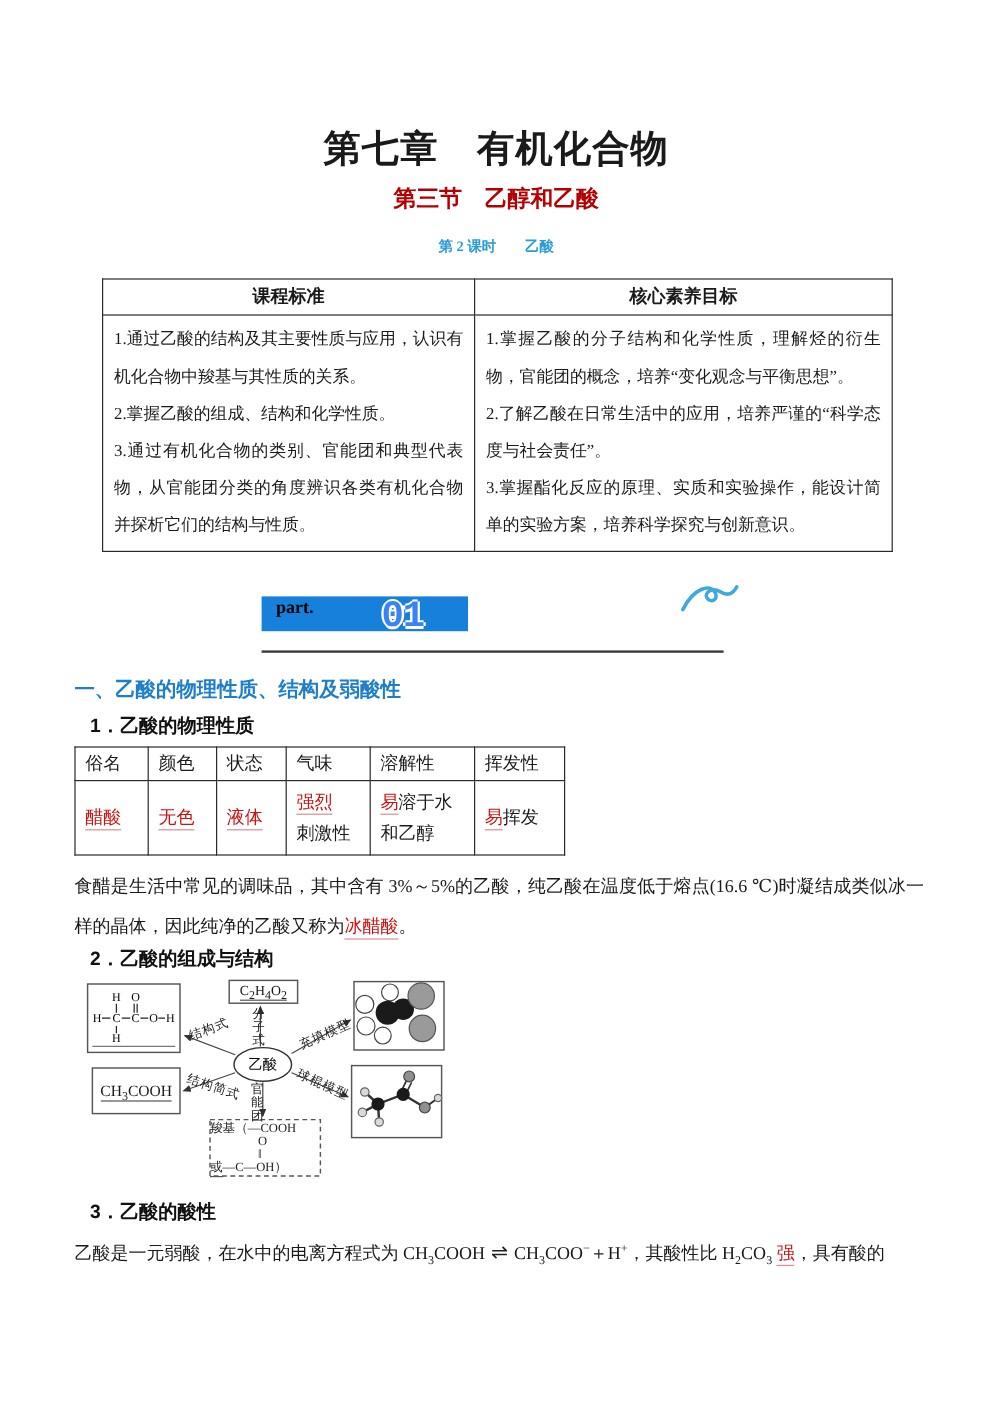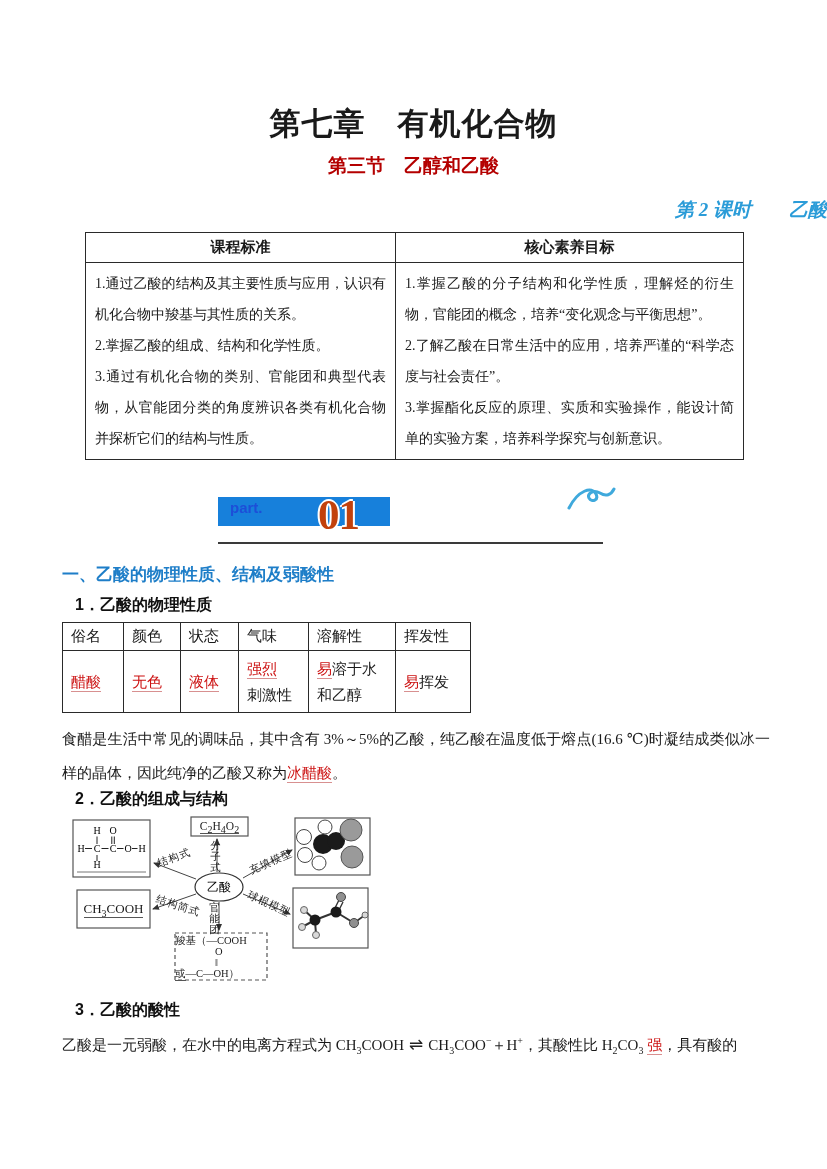--- a/index.html
+++ b/index.html
@@ -2,38 +2,38 @@
 <html><head>
 <meta charset="utf-8">
 <style>
   * { margin:0; padding:0; box-sizing:border-box; }
   body { background:#e8e8e8; font-family:"Liberation Serif","DejaVu Serif",serif; }
   .page { position:relative; width:827px; height:1169px; margin:0 auto; background:#ffffff; color:#1a1a1a; overflow:hidden; }
   .abs { position:absolute; }
 
   .chapter-title { top:103px; left:0; width:100%; text-align:center; font-size:31px; font-weight:bold; letter-spacing:1px; }
   .section-title { top:153px; left:0; width:100%; text-align:center; font-size:19px; font-weight:bold; color:#b40000; }
-  .lesson-title  { top:197px; left:0; width:100%; text-align:right; font-size:19px; font-weight:bold; color:#2b9cd8;font-style:italic; }
+  .lesson-title  { top:197px; left:0; width:100%; text-align:center; font-size:12px; font-weight:bold; color:#2b9cd8; }
 
   table { border-collapse:collapse; }
   td, th { border:1.5px solid #2a2a2a; }
 
   .obj-table { left:85px; top:232px; width:658px; table-layout:fixed; }
   .obj-table th { height:30px; font-size:15px; font-weight:bold; text-align:center;
                   font-family:"Liberation Sans","DejaVu Sans",sans-serif; }
   .obj-table td { vertical-align:top; padding:5px 9px; }
   .obj-table p  { font-size:14px; line-height:31px; text-align:justify; }
   .col-std { width:310px; } .col-core { width:348px; }
 
   .banner { left:218px; top:489px; width:392px; height:60px; }
   .banner-rect { left:0; top:8px; width:172px; height:29px; background:#1780db; }
-  .banner-part { left:12px; top:10px; color:#1d4ed8; font-size:15px; font-weight:bold;
-                 font-family:Liberation Sans, sans-serif; }
-  .banner-num  { left:100px; top:4px; font-size:43px; line-height:44px; font-weight:bold; color:#c2410c;
-                 font-family:Liberation Serif, serif; letter-spacing:-1px;
+  .banner-part { left:12px; top:10px; color:#000000; font-size:15px; font-weight:bold;
+                 font-family:Liberation Serif, serif; }
+  .banner-num  { left:100px; top:4px; font-size:31px; line-height:44px; font-weight:bold; color:#3b82f6;
+                 font-family:Liberation Mono, monospace; letter-spacing:-1px;
                  text-shadow:-2px 0 0 #fff, 2px 0 0 #fff, 0 -2px 0 #fff, 0 2px 0 #fff; }
   .banner-line { left:0; top:53px; width:385px; height:2px; background:#3a3a3a; }
   .banner-text { left:174px; top:14px; white-space:nowrap; font-family:"Liberation Sans","DejaVu Sans",sans-serif; }
   .banner-text .big   { font-size:23px; font-weight:bold; color:#f7941d; }
   .banner-text .small { font-size:13.5px; font-weight:bold; color:#fbb042; }
   .banner-swoosh { left:348px; top:-5px; }
 
   .h-blue  { left:62px; top:563px; font-size:17px; font-weight:bold; color:#1e7ec8;
              font-family:"Liberation Sans","DejaVu Sans",sans-serif; }
   .h-sub   { font-size:16px; font-weight:bold; color:#111;
@@ -207,21 +207,21 @@
         <circle cx="254" cy="122" r="3.5" fill="#d9d9d9" stroke="#666"></circle>
         <circle cx="303" cy="102" r="3" fill="#d9d9d9" stroke="#666"></circle>
       </g>
     </svg>
 
     
     <div class="dlabel" style="left:95px; top:38px; transform:rotate(-20deg);">结构式</div>
     <div class="dlabel-v" style="left:147px; top:27px;">分子式</div>
     <div class="dlabel" style="left:186px; top:42px; transform:rotate(-24deg);">充填模型</div>
     <div class="dlabel" style="left:93px; top:86px; transform:rotate(18deg);">结构简式</div>
-    <div class="dlabel-v" style="left:146px; top:90px;font-family:Liberation Mono, monospace;">官能团</div>
+    <div class="dlabel-v" style="left:146px; top:90px;">官能团</div>
     <div class="dlabel" style="left:184px; top:84px; transform:rotate(24deg);">球棍模型</div>
 
     
     <div class="dformula" style="left:129px; top:4px; width:57px; line-height:19px; font-size:11.5px;">
       <span class="ublack"><span>C</span><sub>2</sub><span>H</span><sub>4</sub><span>O</span><sub>2</sub></span>
     </div>
     <div class="dformula" style="left:15px; top:77px; width:73px; line-height:38px; font-size:13px;">
       <span class="ublack"><span>CH</span><sub>3</sub><span>COOH</span></span>
     </div>
     <div class="fg-box">

